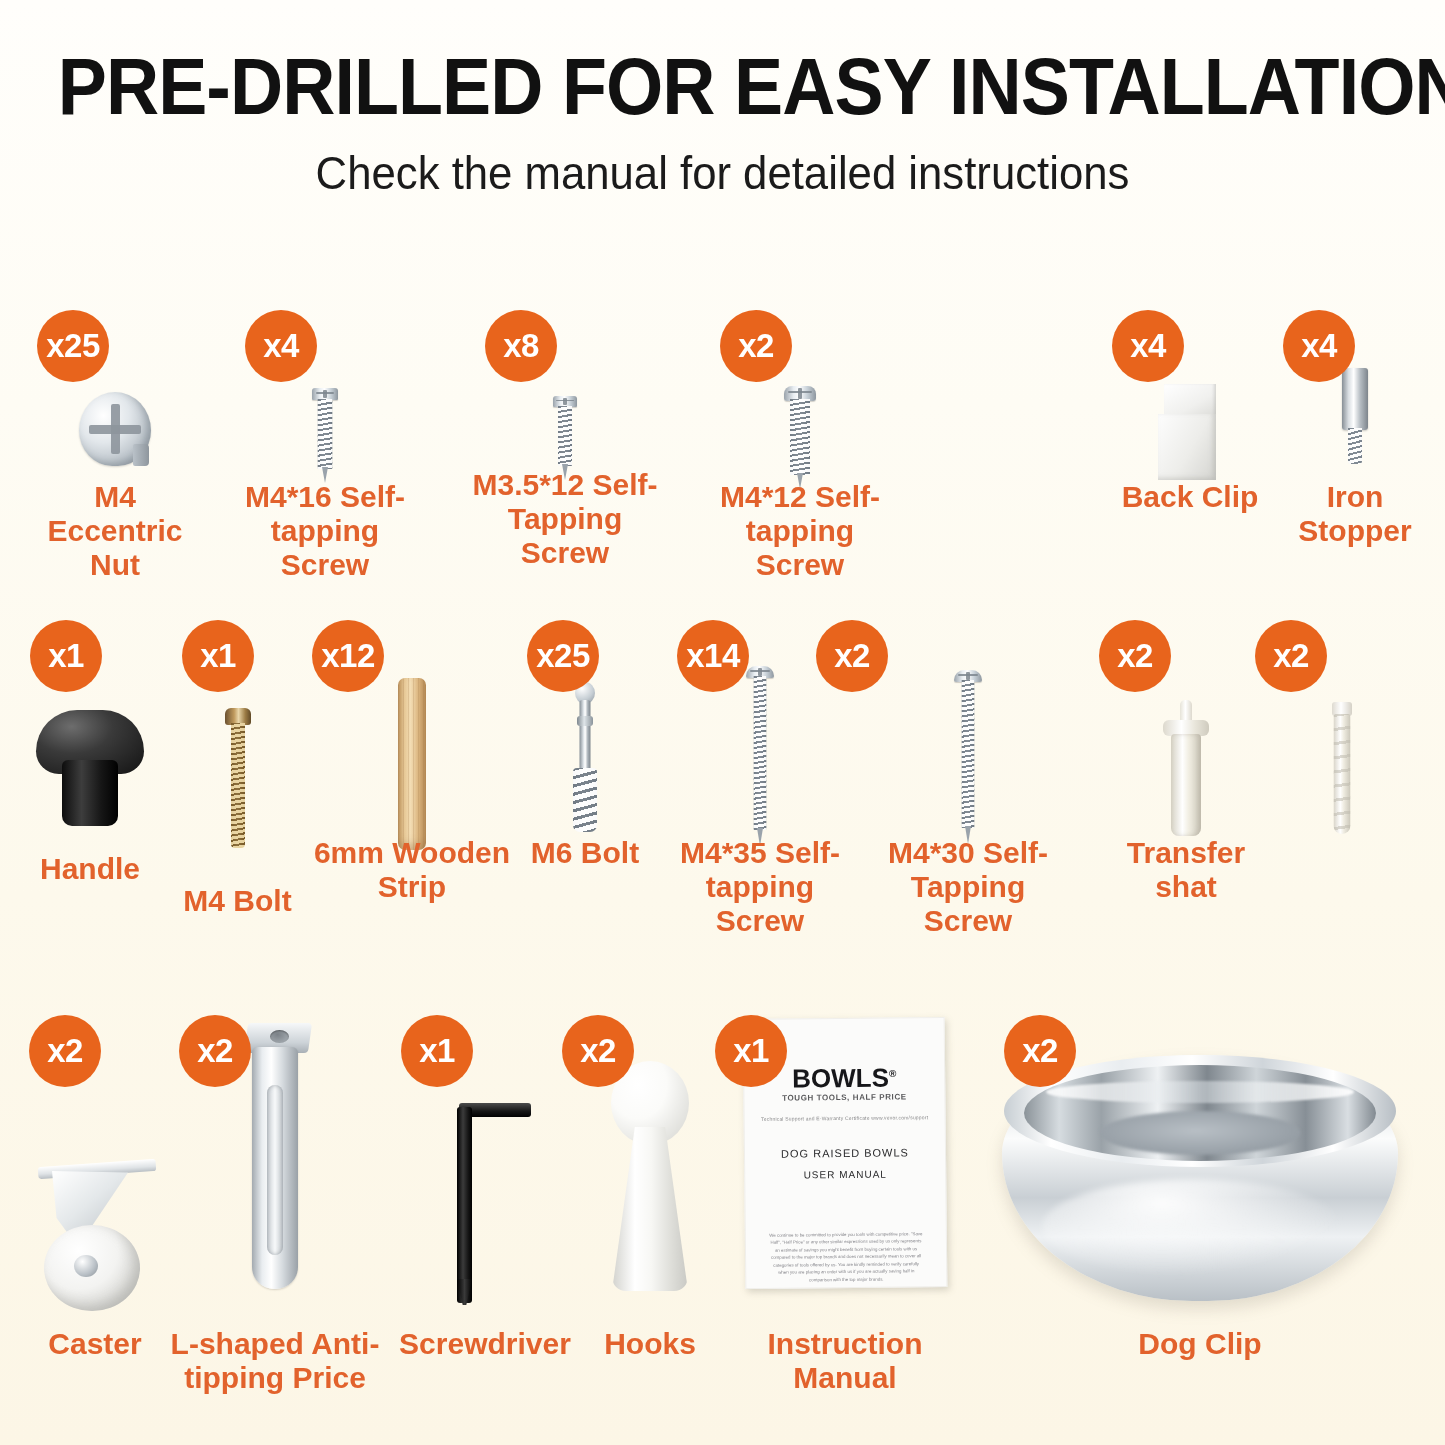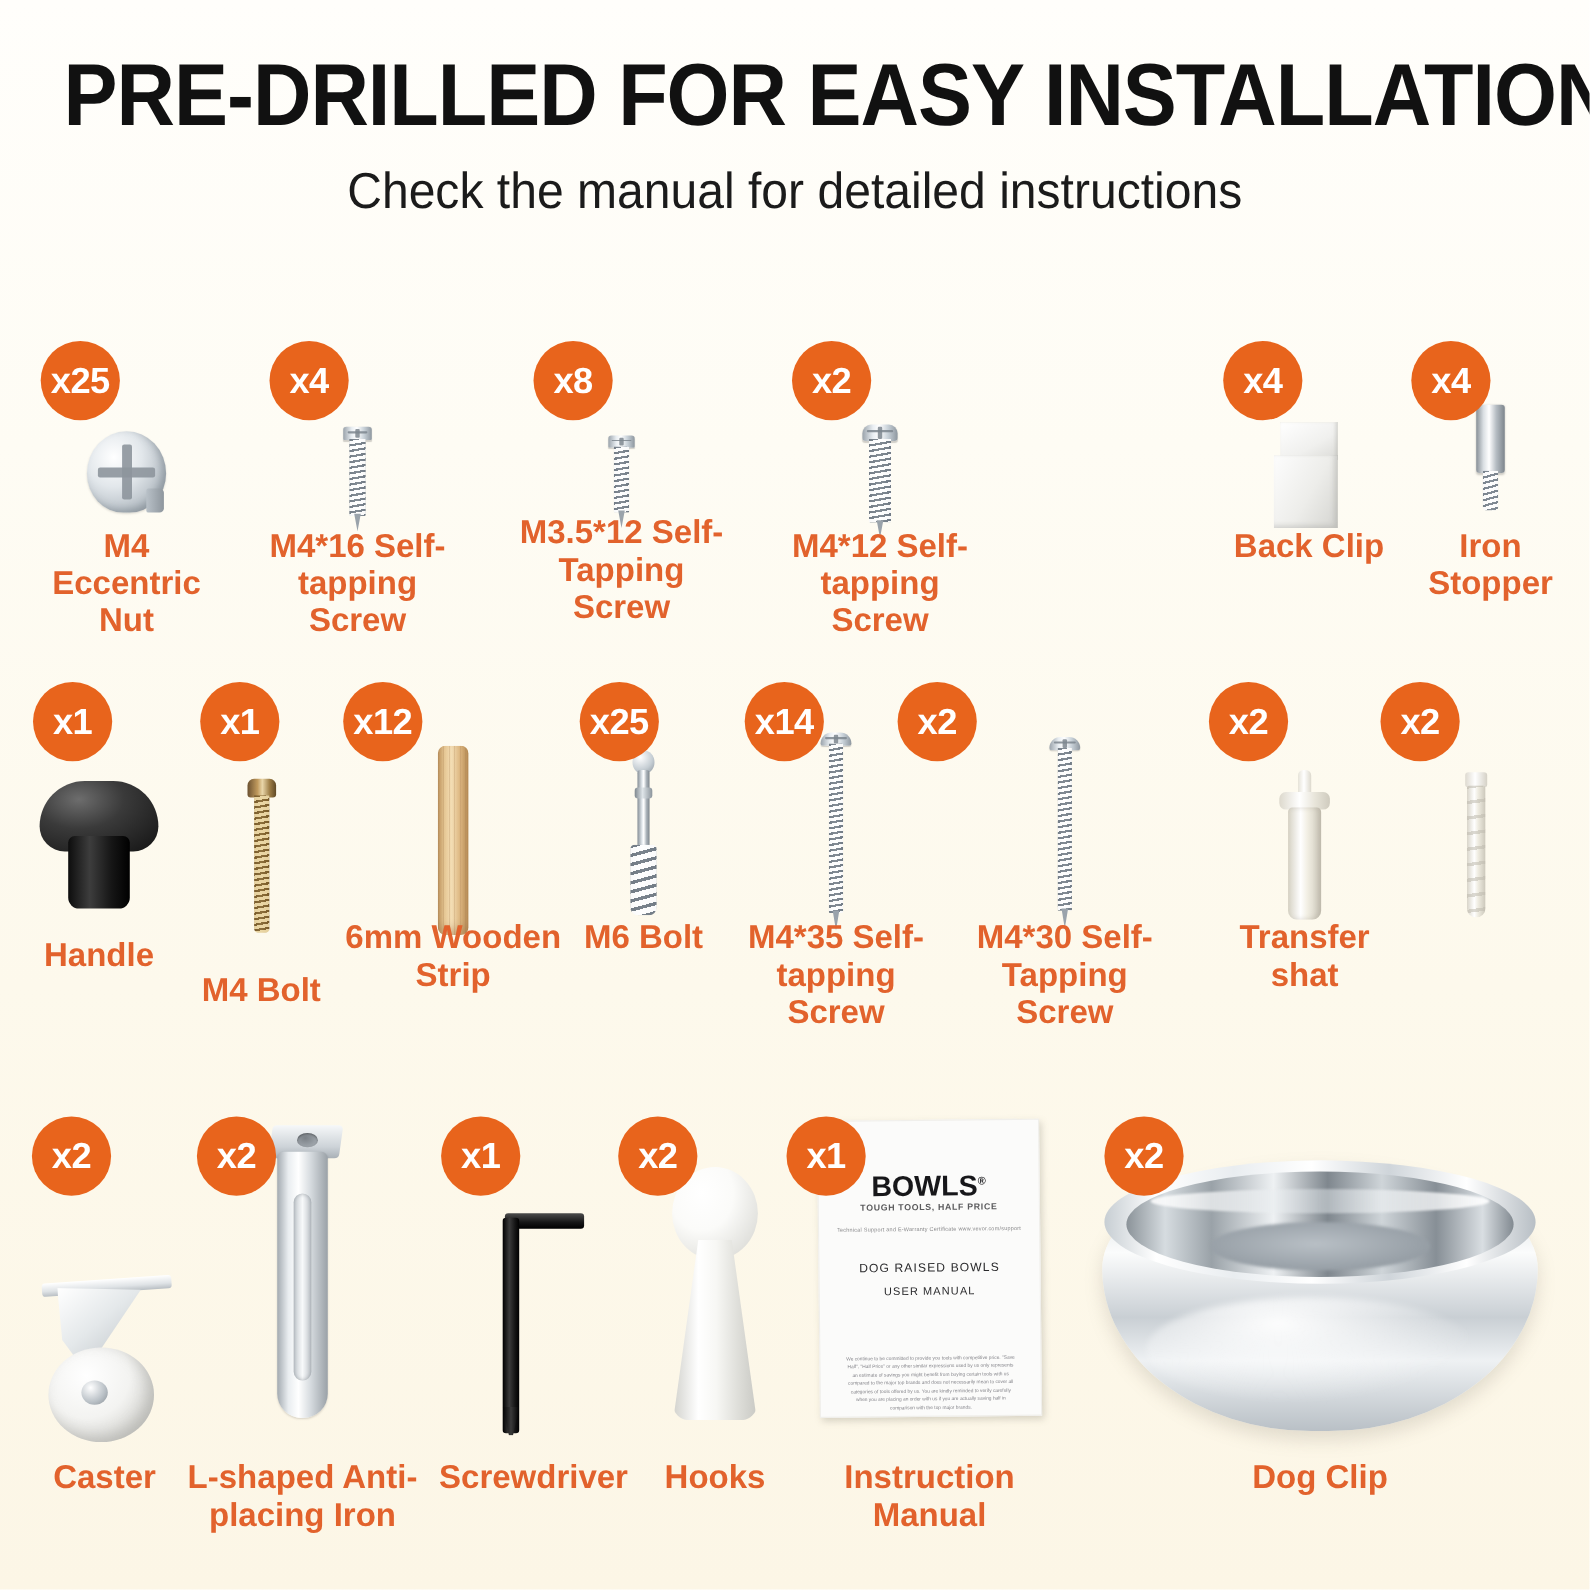--- a/index.html
+++ b/index.html
@@ -563,21 +563,21 @@
     <div class="badge" style="left:-16px;top:0;">x2</div>
     <div class="art" style="left:0;right:0;top:8px;height:290px;">
       <div class="ltip">
           <div class="foot"></div>
           <div class="hole"></div>
           <div class="shaftbar"></div>
           <div class="slot"></div>
         </div>
     </div>
     <div class="label" style="top:312px;width:230px;">L-shaped Anti-
-placing Iron</div>
+tipping Price</div>
   </div>
 
   <div class="part" style="left:405px;top:1015px;width:160px;height:390px;">
     <div class="badge" style="left:-4px;top:0;">x1</div>
     <div class="art" style="left:0;right:0;top:88px;height:210px;">
       <div class="allen">
           <div class="arm"></div>
           <div class="leg"></div>
           <div class="ptip"></div>
         </div>

